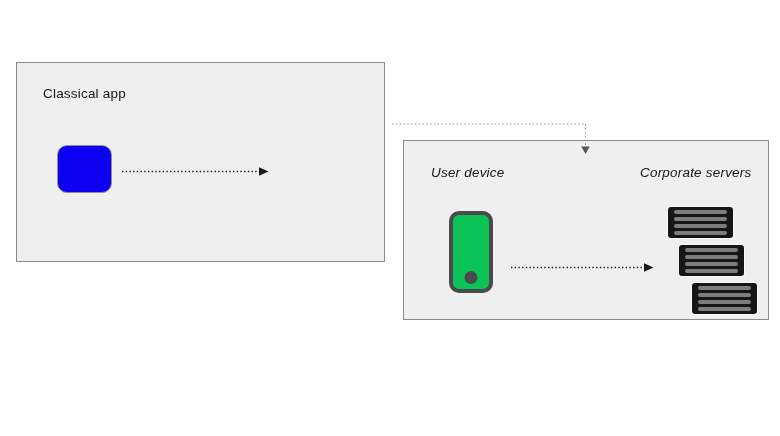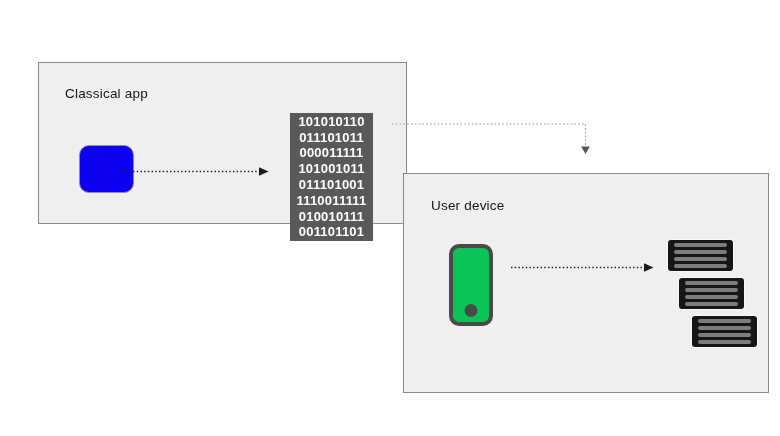--- a/index.html
+++ b/index.html
@@ -7,22 +7,22 @@
     width:780px;height:436px;position:relative;overflow:hidden;
     font-family:"Liberation Sans","DejaVu Sans",sans-serif;
     -webkit-font-smoothing:antialiased;
   }
   .stage{position:absolute;inset:0;}
 
   .panel{
     position:absolute;background:#efefef;border:1.5px solid #8a8a8a;
     box-sizing:border-box;
   }
-  .panel.left{left:38px;top:62px;width:369px;height:162px;}
-  .panel.right{left:403px;top:173px;width:366px;height:220px;}
+  .panel.left{left:16px;top:62px;width:369px;height:200px;}
+  .panel.right{left:403px;top:140px;width:366px;height:180px;font-style:italic;}
 
   .label{
     position:absolute;font-size:13.5px;color:#161616;letter-spacing:.2px;
     white-space:nowrap;
   }
   .app-label{left:26px;top:23px;}
   .dc-label{left:209px;top:23px;}
   .device-label{left:27px;top:24px;}
   .servers-label{left:236px;top:24px;}
 
@@ -73,36 +73,25 @@
 </head>
 <body>
 
 <div class="stage">
 
   <div class="panel left">
     <div class="label app-label">Classical app</div>
 
     <div class="app-square"></div>
 
-    <div class="binary-box">
-      <div class="binary-lines">
-          <div class="binary-line">101010110</div>
-          <div class="binary-line">011101011</div>
-          <div class="binary-line">000011111</div>
-          <div class="binary-line">101001011</div>
-          <div class="binary-line">011101001</div>
-          <div class="binary-line">1110011111</div>
-          <div class="binary-line">010010111</div>
-          <div class="binary-line">001101101</div>
-        </div>
-    </div>
   </div>
 
   <div class="panel right">
     <div class="label device-label">User device</div>
+    <div class="label servers-label">Corporate servers</div>
 
     <div class="phone">
       <div class="phone-button"></div>
     </div>
 
     <div class="server s1">
         <i></i>
         <i></i>
         <i></i>
         <i></i>

